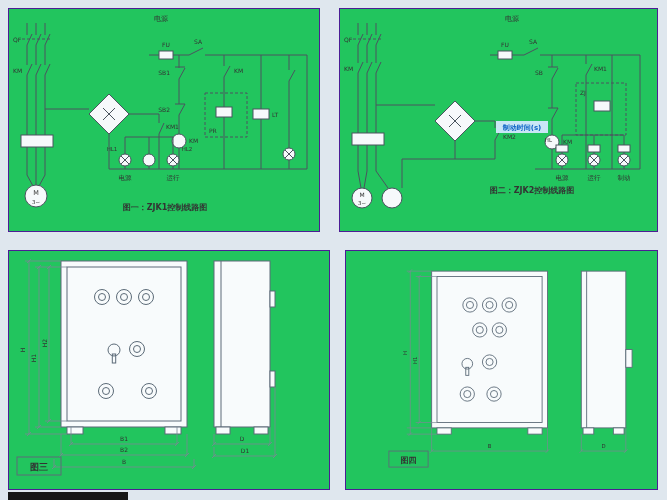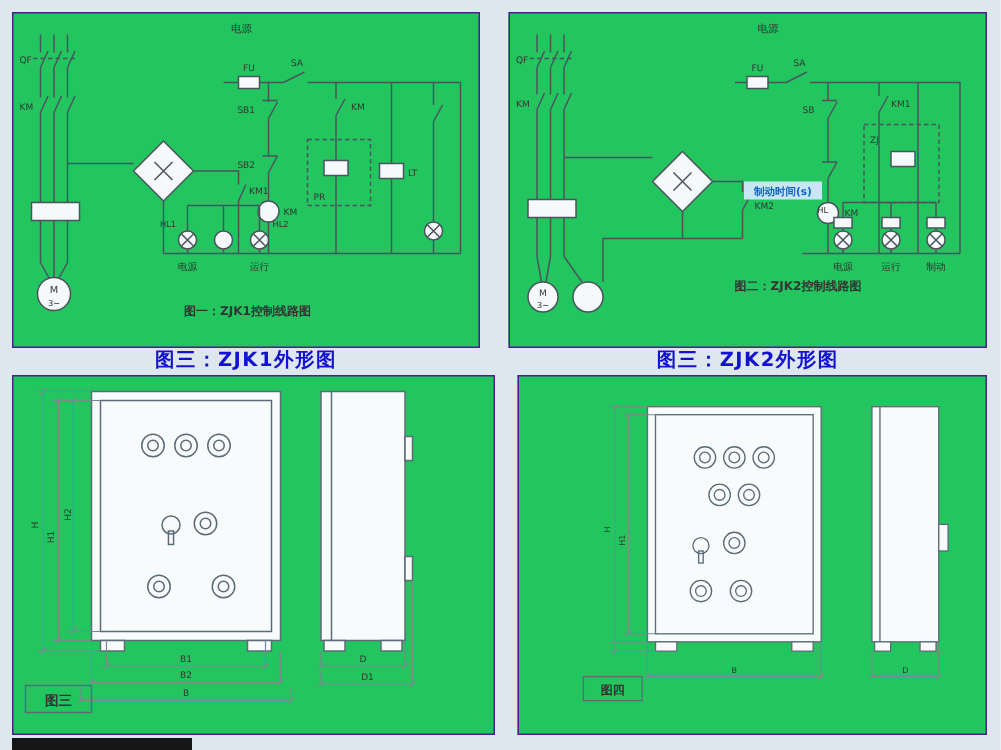--- a/index.html
+++ b/index.html
@@ -185,22 +185,20 @@
         <text x="212" y="133" class="t5 end">HL</text>
         <text x="222" y="171" class="t65 mid">电源</text>
         <text x="254" y="171" class="t65 mid">运行</text>
         <text x="284" y="171" class="t65 mid">制动</text>
       </g>
 
       <text x="192" y="184" class="t8 mid bold">图二：ZJK2控制线路图</text>
     </svg>
   </div>
 
-  <div class="caption" id="caption-left">图三：ZJK1外形图</div>
-  <div class="caption" id="caption-right">图三：ZJK2外形图</div>
 
   <div class="panel" id="panel-o1">
     <svg viewBox="0 0 320 238">
       <g>
         <rect x="52" y="10" width="126" height="166" class="oc"></rect>
         <rect x="58" y="16" width="114" height="154" class="o"></rect>
         <rect x="58" y="176" width="16" height="7" class="oc"></rect>
         <rect x="156" y="176" width="16" height="7" class="oc"></rect>
         <circle cx="93" cy="46" r="7.5" class="o"></circle>
         <circle cx="93" cy="46" r="3.5" class="o"></circle>

